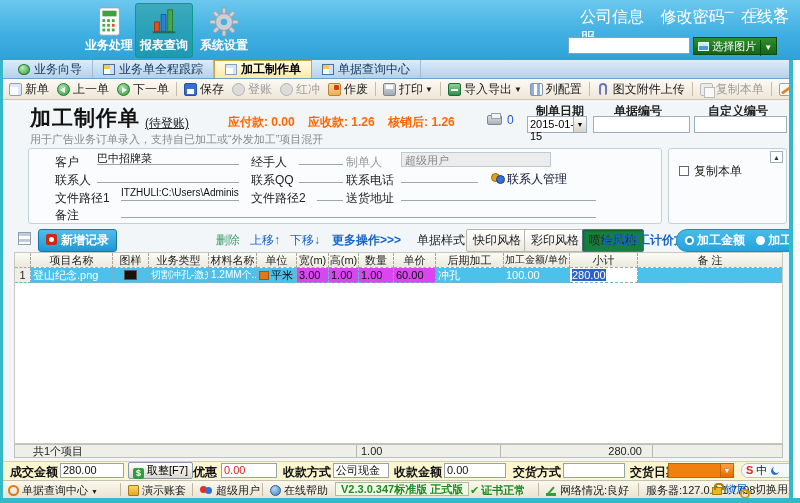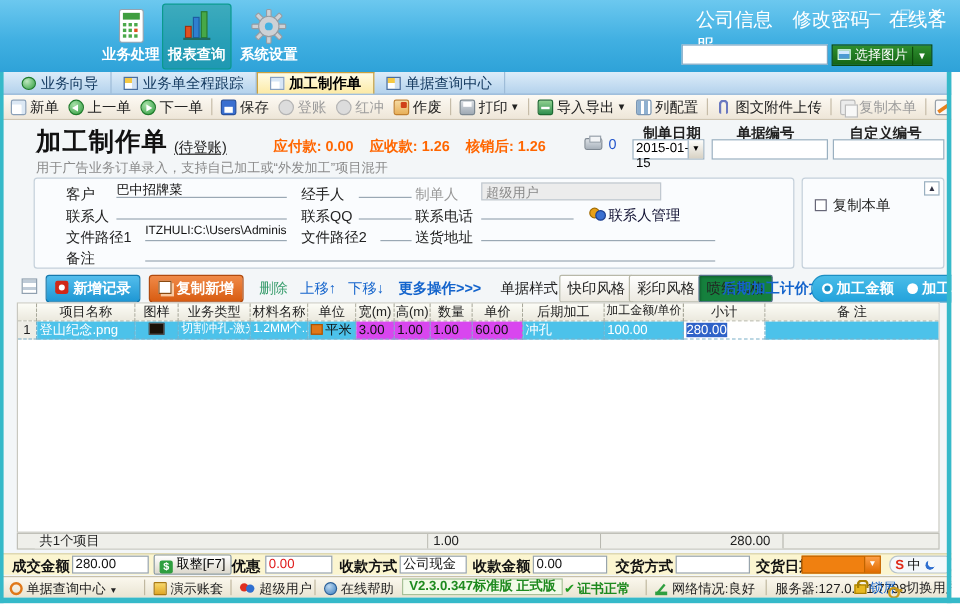--- a/index.html
+++ b/index.html
@@ -362,21 +362,20 @@
     <div class="f-line" style="left:92px; top:55px; width:475px;"></div>
   </div>
   <div class="out-box">
     <span class="collapse-btn">▲</span>
     <span class="f-label" style="left:10px; top:14px;"><span class="chk"></span><span>复制本单</span></span>
   </div>
 
   <div class="rowbar">
     <span class="i-grid"></span>
     <span class="btn-add"><span class="ic-rec"></span><span>新增记录</span></span>
-    <span class="btn-copyadd"><span class="ic-copyadd"></span><span>复制新增</span></span>
     <span class="lnk lnk-del" style="left:216px;">删除</span>
     <span class="lnk lnk-blue" style="left:250px;">上移↑</span>
     <span class="lnk lnk-blue" style="left:290px;text-align:center;">下移↓</span>
     <span class="lnk lnk-more" style="left:332px;">更多操作&gt;&gt;&gt;</span>
     <span class="btn-style plain" style="left:410px;">单据样式</span>
     <span class="btn-style" style="left:466px;">快印风格</span>
     <span class="btn-style" style="left:524px;">彩印风格</span>
     <span class="btn-style pressed" style="left:582px;">喷绘风格</span>
 
     <span class="pricing-label" style="left:602px; top:4px;"><span>后期加工计价方式</span></span>

